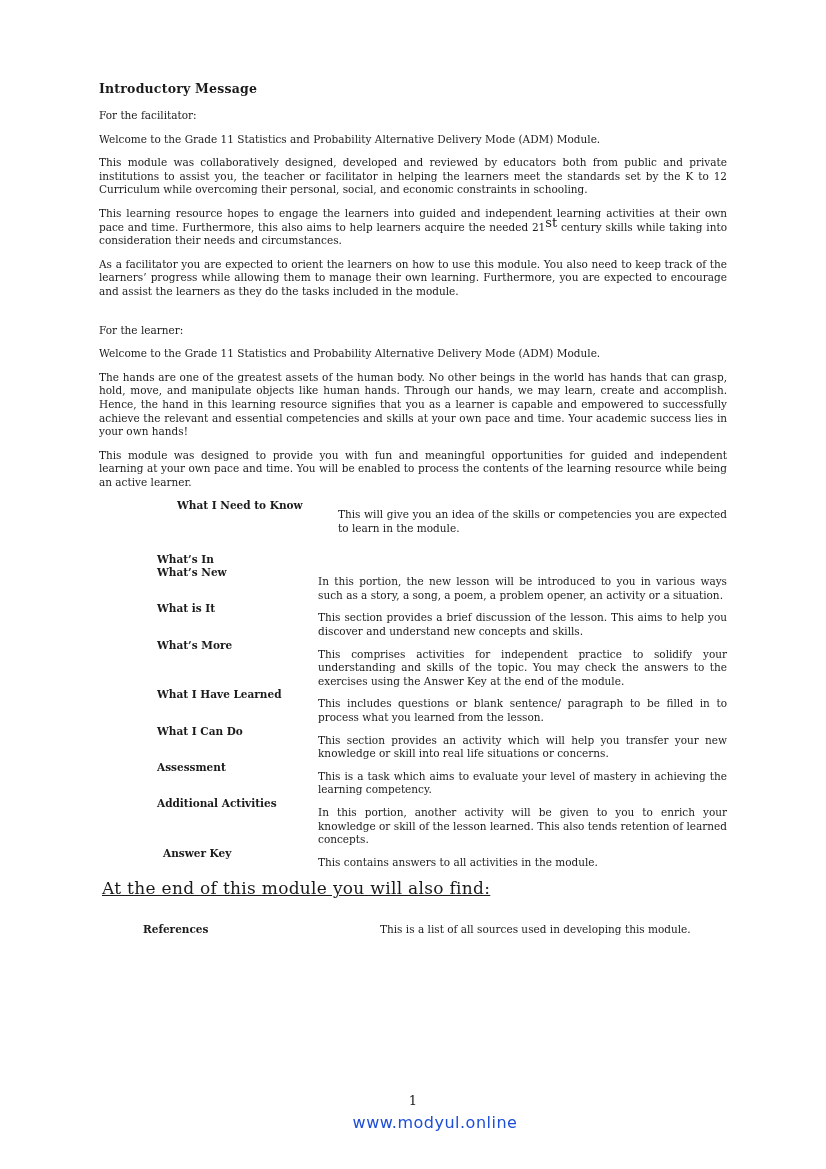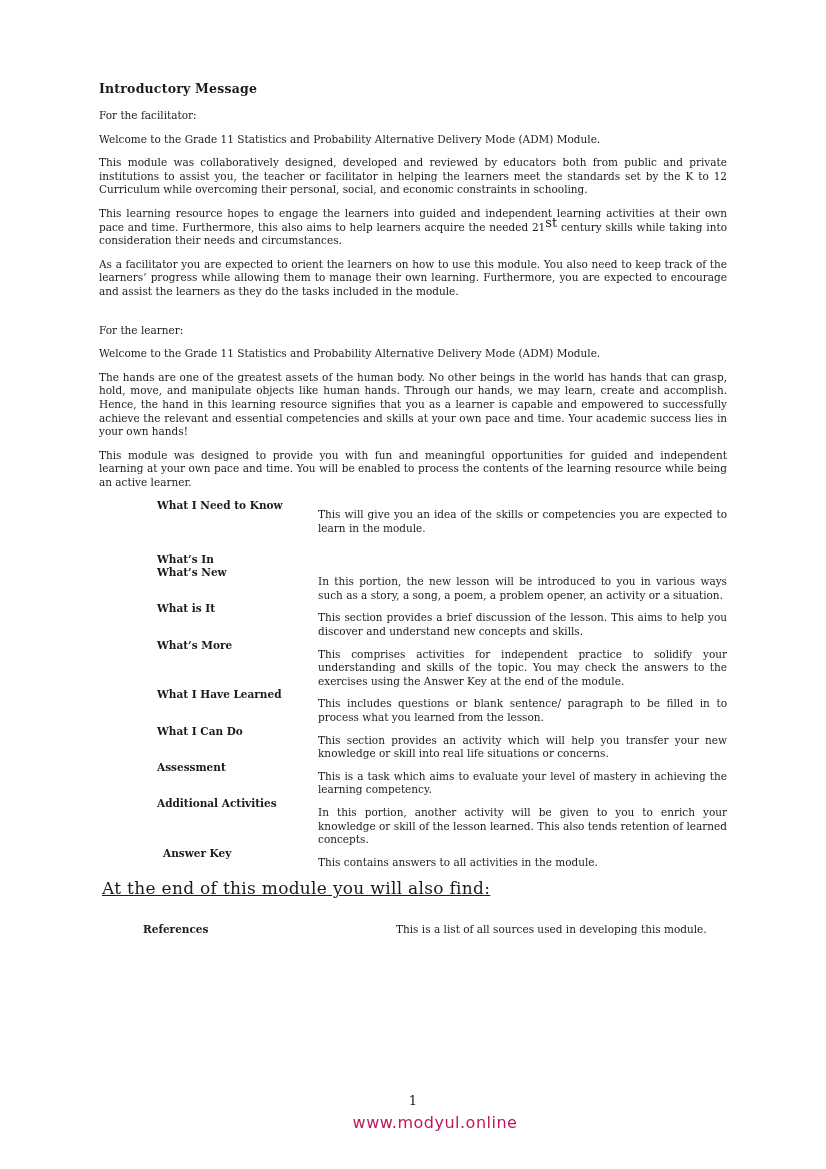--- a/index.html
+++ b/index.html
@@ -35,21 +35,21 @@
   .section-gap { margin-top: 25px; }
   .parts-table {
     margin-left: 58px;
     width: 570px;
     margin-top: 2px;
   }
   .part-row {
     display: flex;
     align-items: flex-start;
   }
-  .part-row.first-gap { margin-bottom: 17px; }
+  .part-row.first-gap { margin-bottom: 17px; margin-left: 20px; }
   .part-label {
     width: 161px;
     flex: 0 0 161px;
     font-size: 10.5px;
     font-weight: bold;
     line-height: 13.6px;
     padding-right: 8px;
   }
   .part-label.indent-sm { padding-left: 6px; }
   .part-desc {
@@ -65,21 +65,20 @@
     margin-top: 12px;
     margin-left: 3px;
     letter-spacing: 0.3px;
     text-decoration: underline;
   }
   .references-row {
     display: flex;
     align-items: flex-start;
     margin-top: 27px;
     margin-left: 44px;
-    gap: 16px;
   }
   .references-label {
     width: 237px;
     flex: 0 0 237px;
     font-size: 10.5px;
     font-weight: bold;
     line-height: 13.6px;
   }
   .references-desc {
     flex: 1 1 auto;
@@ -94,21 +93,21 @@
   }
   .page-number {
     top: 1093px;
     font-size: 13px;
     color: #1b1b1b;
   }
   .watermark {
     top: 1113px;
     font-family: "DejaVu Sans", "Liberation Sans", sans-serif;
     font-size: 16px;
-    color: #be185d;
+    color: #1d4ed8;
     letter-spacing: 0.5px;
     padding-left: 44px;
   }
 </style>
 </head>
 <body>
 
 <div class="page-content">
 
   <h1 class="doc-heading">Introductory Message</h1>

